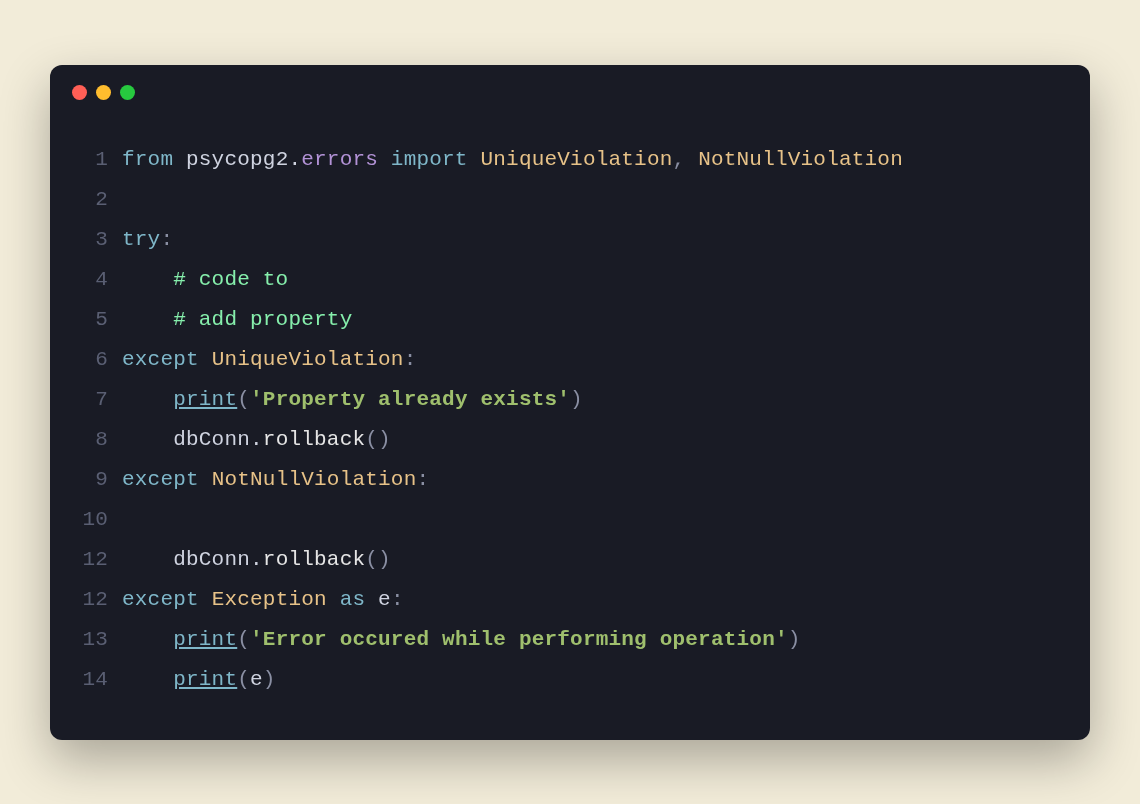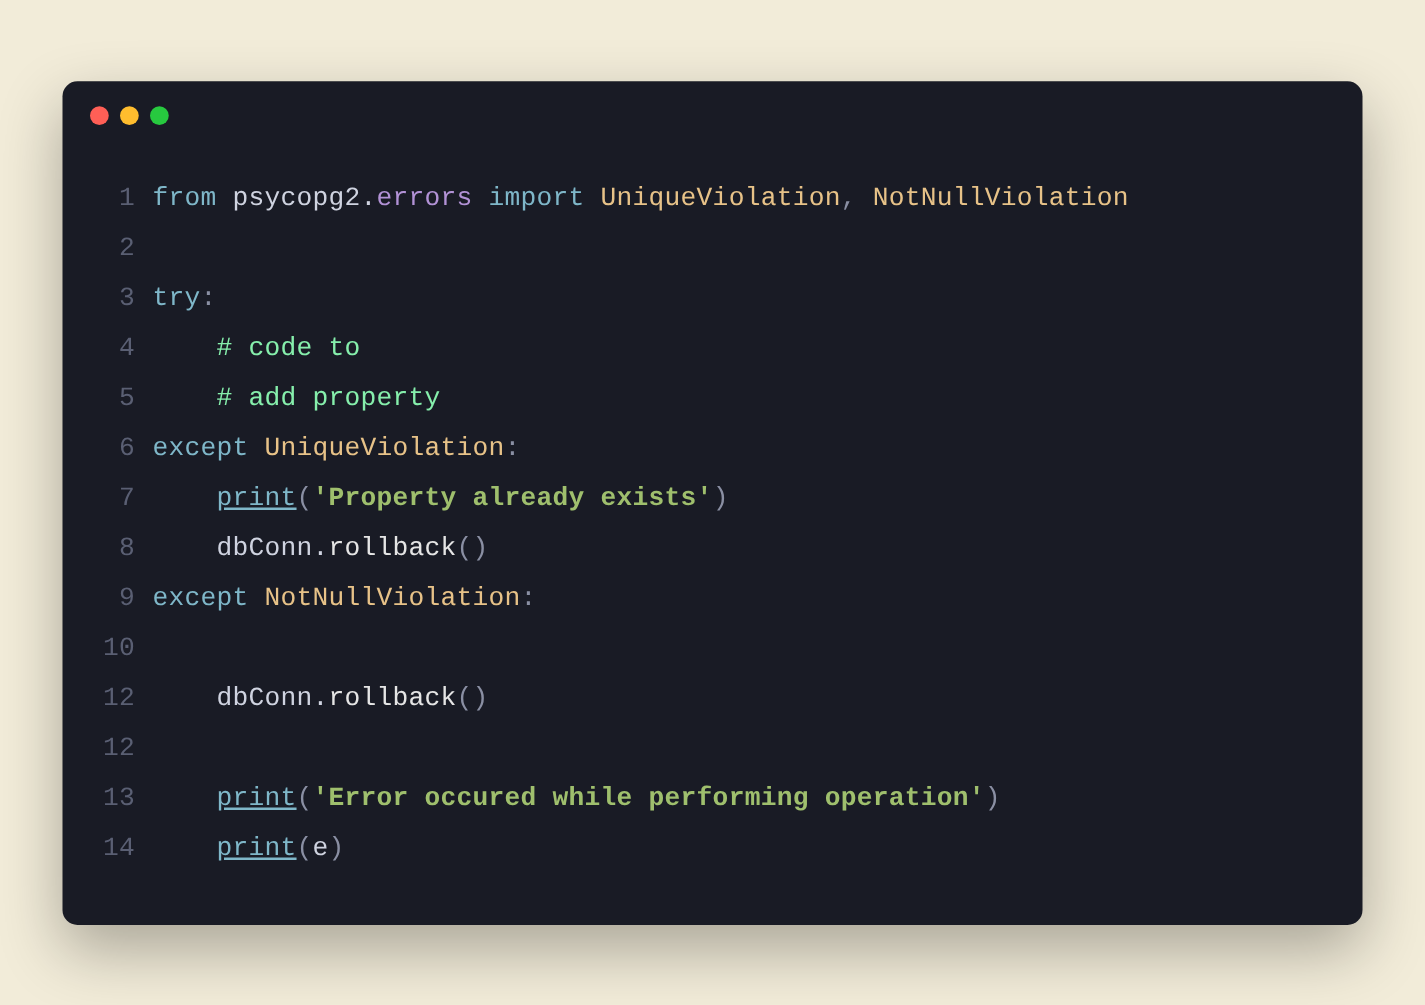--- a/index.html
+++ b/index.html
@@ -119,20 +119,21 @@
       </div>
       <div class="line">
         <span class="lineno">10</span>
       </div>
       <div class="line">
         <span class="lineno">12</span>
         <span class="code"><span>    </span><span class="tk-var">dbConn</span><span class="tk-dot">.</span><span class="tk-attr">rollback</span><span class="tk-punct">()</span></span>
       </div>
       <div class="line">
         <span class="lineno">12</span>
+        <span class="code"><span class="tk-kw">except </span><span class="tk-class">Exception</span><span class="tk-kw"> as </span><span class="tk-var">e</span><span class="tk-punct">:</span></span>
       </div>
       <div class="line">
         <span class="lineno">13</span>
         <span class="code"><span>    </span><span class="tk-func">print</span><span class="tk-punct">(</span><span class="tk-str">'Error occured while performing operation'</span><span class="tk-punct">)</span></span>
       </div>
       <div class="line">
         <span class="lineno">14</span>
         <span class="code"><span>    </span><span class="tk-func">print</span><span class="tk-punct">(</span><span class="tk-var">e</span><span class="tk-punct">)</span></span>
       </div>
     </div>

